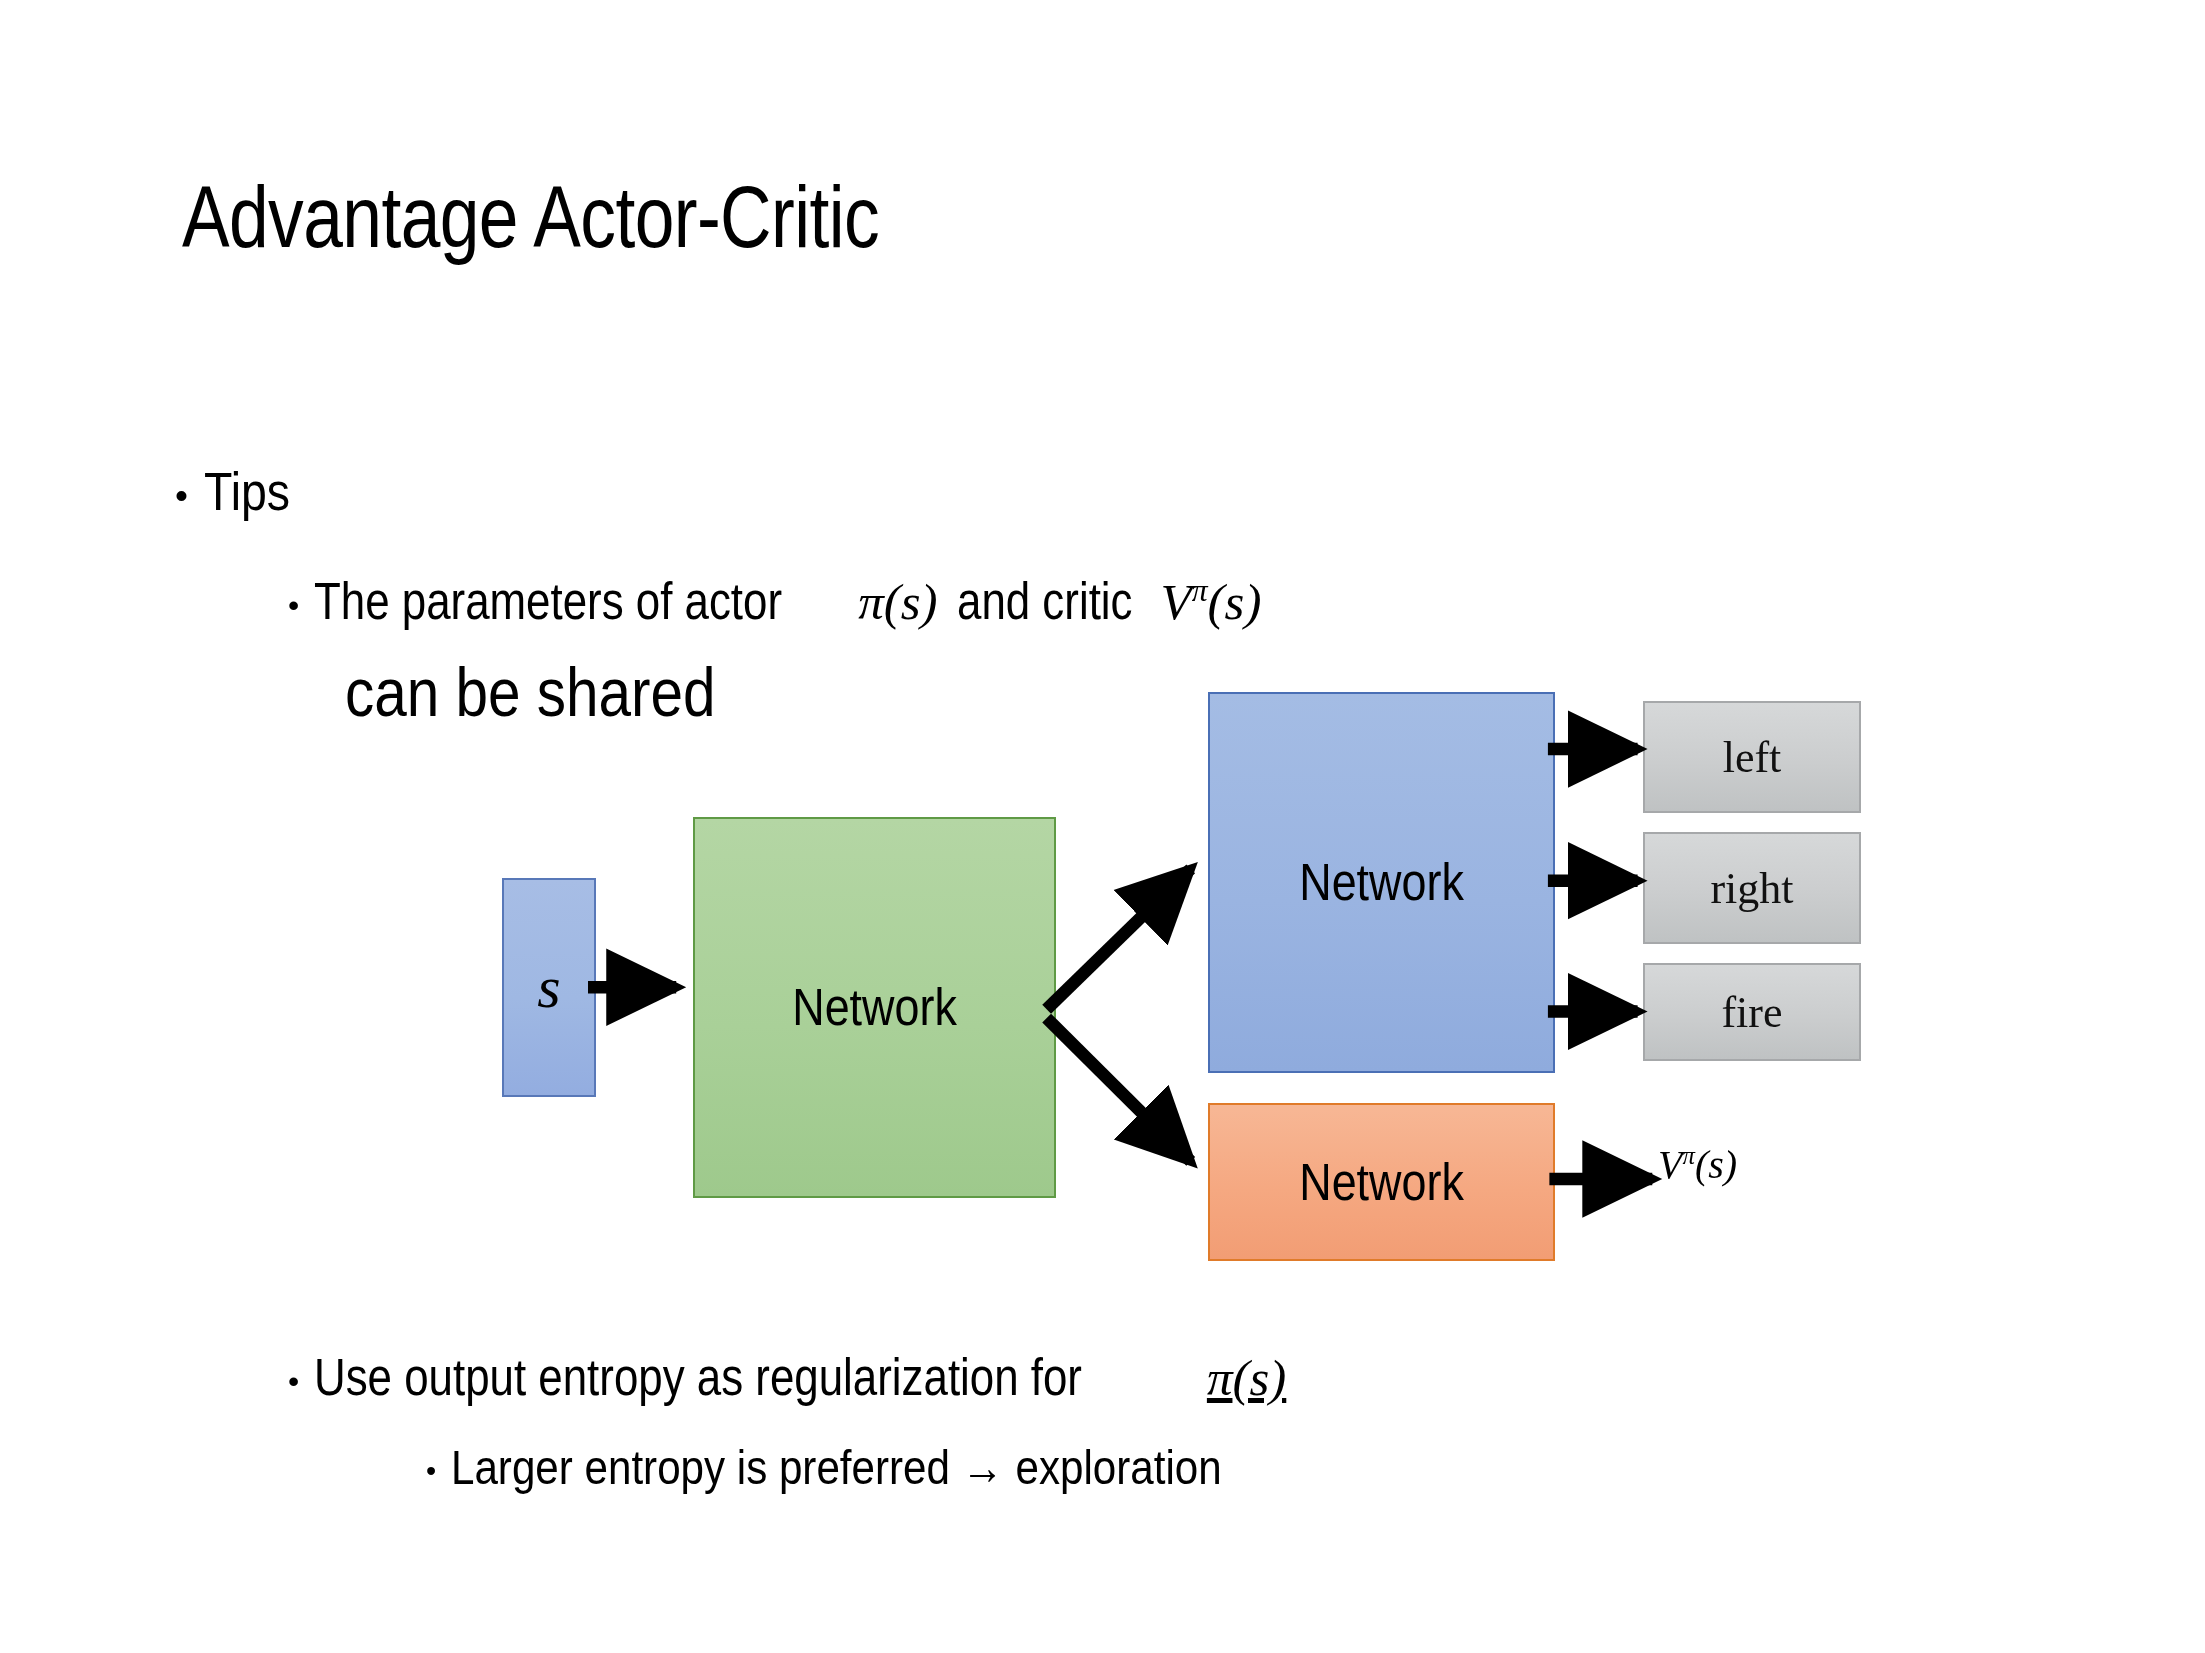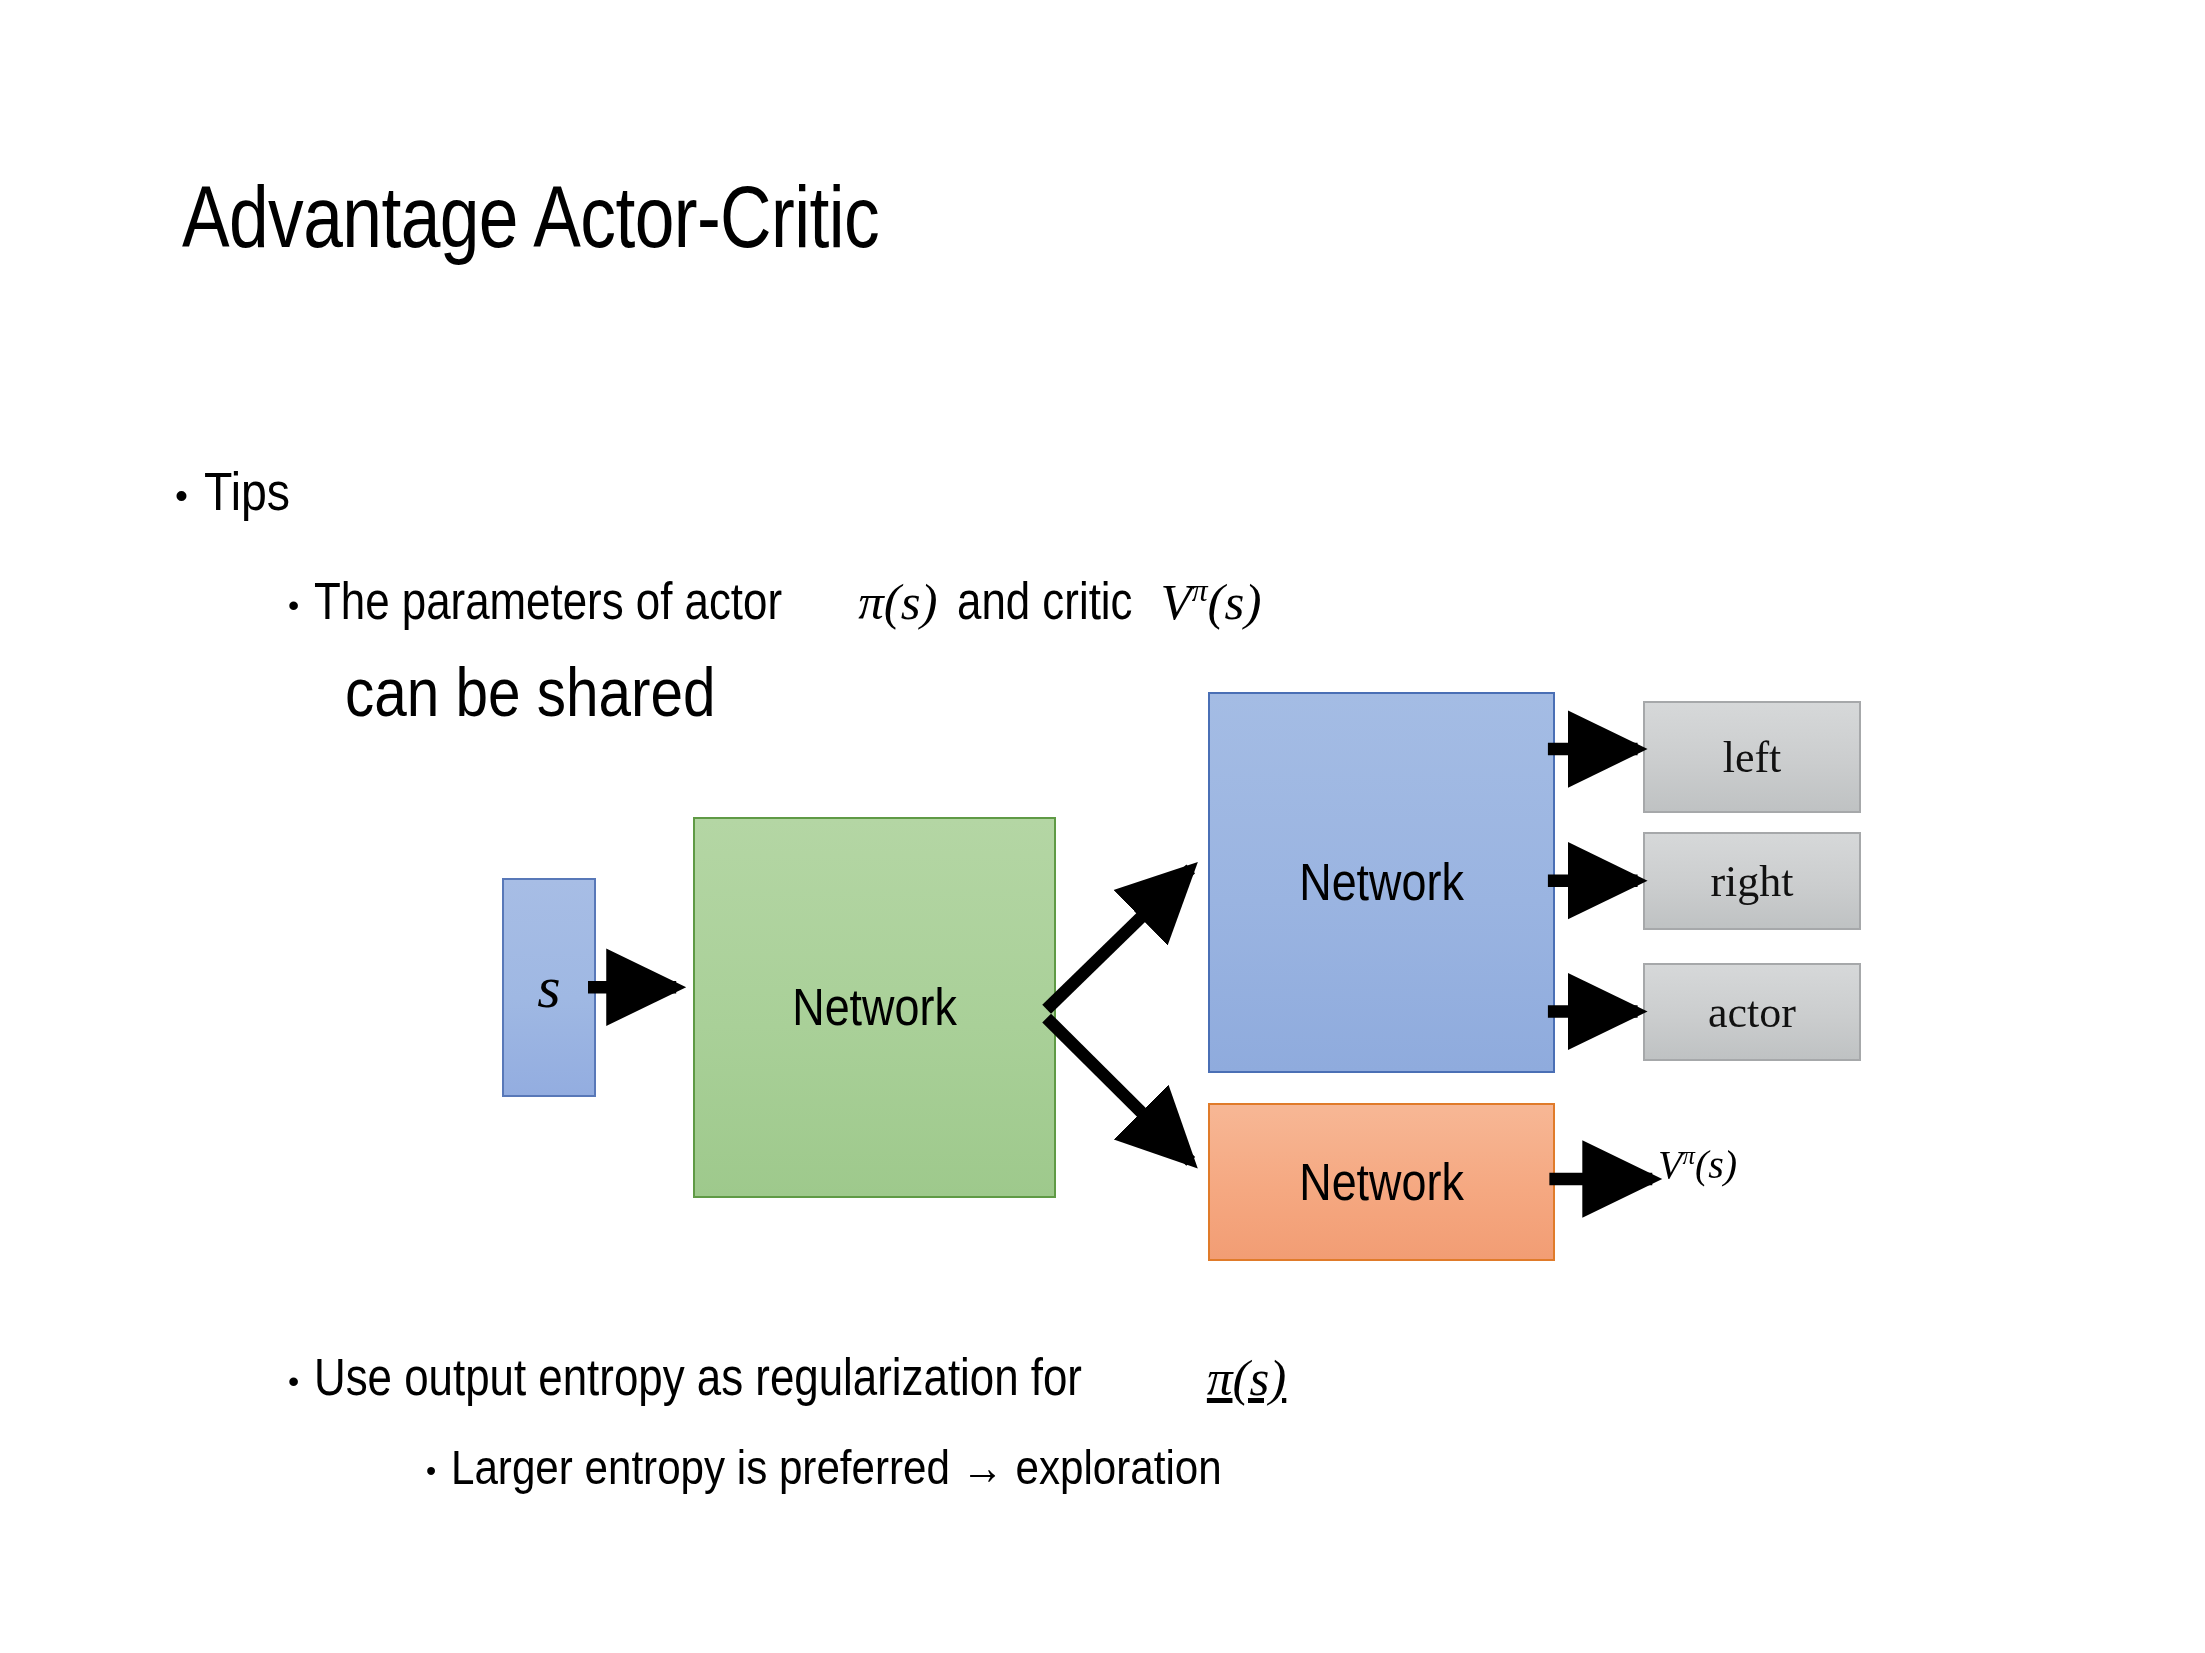--- a/index.html
+++ b/index.html
@@ -76,21 +76,21 @@
     border:2.2px solid #e07b2a;}
 
   .outbox{position:absolute; box-sizing:border-box;
     background:linear-gradient(180deg,#d6d8d9 0%,#cbcdce 55%,#bfc2c3 100%);
     border:2.2px solid #a6a8aa;
     display:flex; align-items:center; justify-content:center;
     font-family:"Liberation Serif","DejaVu Serif",serif;
     font-size:44px; color:#111;}
 
   #out-left {left:1643px; top:701px;  width:218px; height:112px;}
-  #out-right{left:1643px; top:832px; width:218px; height:98px;text-align:center;}
+  #out-right{left:1643px; top:832px; width:218px; height:112px;text-align:center;}
   #out-fire {left:1643px; top:963px; width:218px; height:98px;}
 
   
   #critic-out{position:absolute; left:1658px; top:1141px;
     font-family:"Liberation Serif","DejaVu Serif",serif;
     font-size:40px; white-space:nowrap; color:#000;}
 
   #arrows{position:absolute; left:0; top:0; width:2205px; height:1654px;
           pointer-events:none;}
 </style>
@@ -140,21 +140,21 @@
     <span class="lbl">Network</span>
   </div>
 
   <div class="outbox" id="out-left">
     <span>left</span>
   </div>
   <div class="outbox" id="out-right">
     <span>right</span>
   </div>
   <div class="outbox" id="out-fire">
-    <span>actor</span>
+    <span>fire</span>
   </div>
 
   <div id="critic-out">
     <span class="mu">V</span><span class="sup">π</span><span class="mi">(s)</span>
   </div>
 
   <svg id="arrows" viewBox="0 0 3000 2250">
     <defs>
       <marker id="ah" markerWidth="7" markerHeight="7" refX="5.6" refY="3.5" orient="auto" markerUnits="strokeWidth">
         <path d="M0,0.4 L6.4,3.5 L0,6.6 z" fill="#000"></path>

